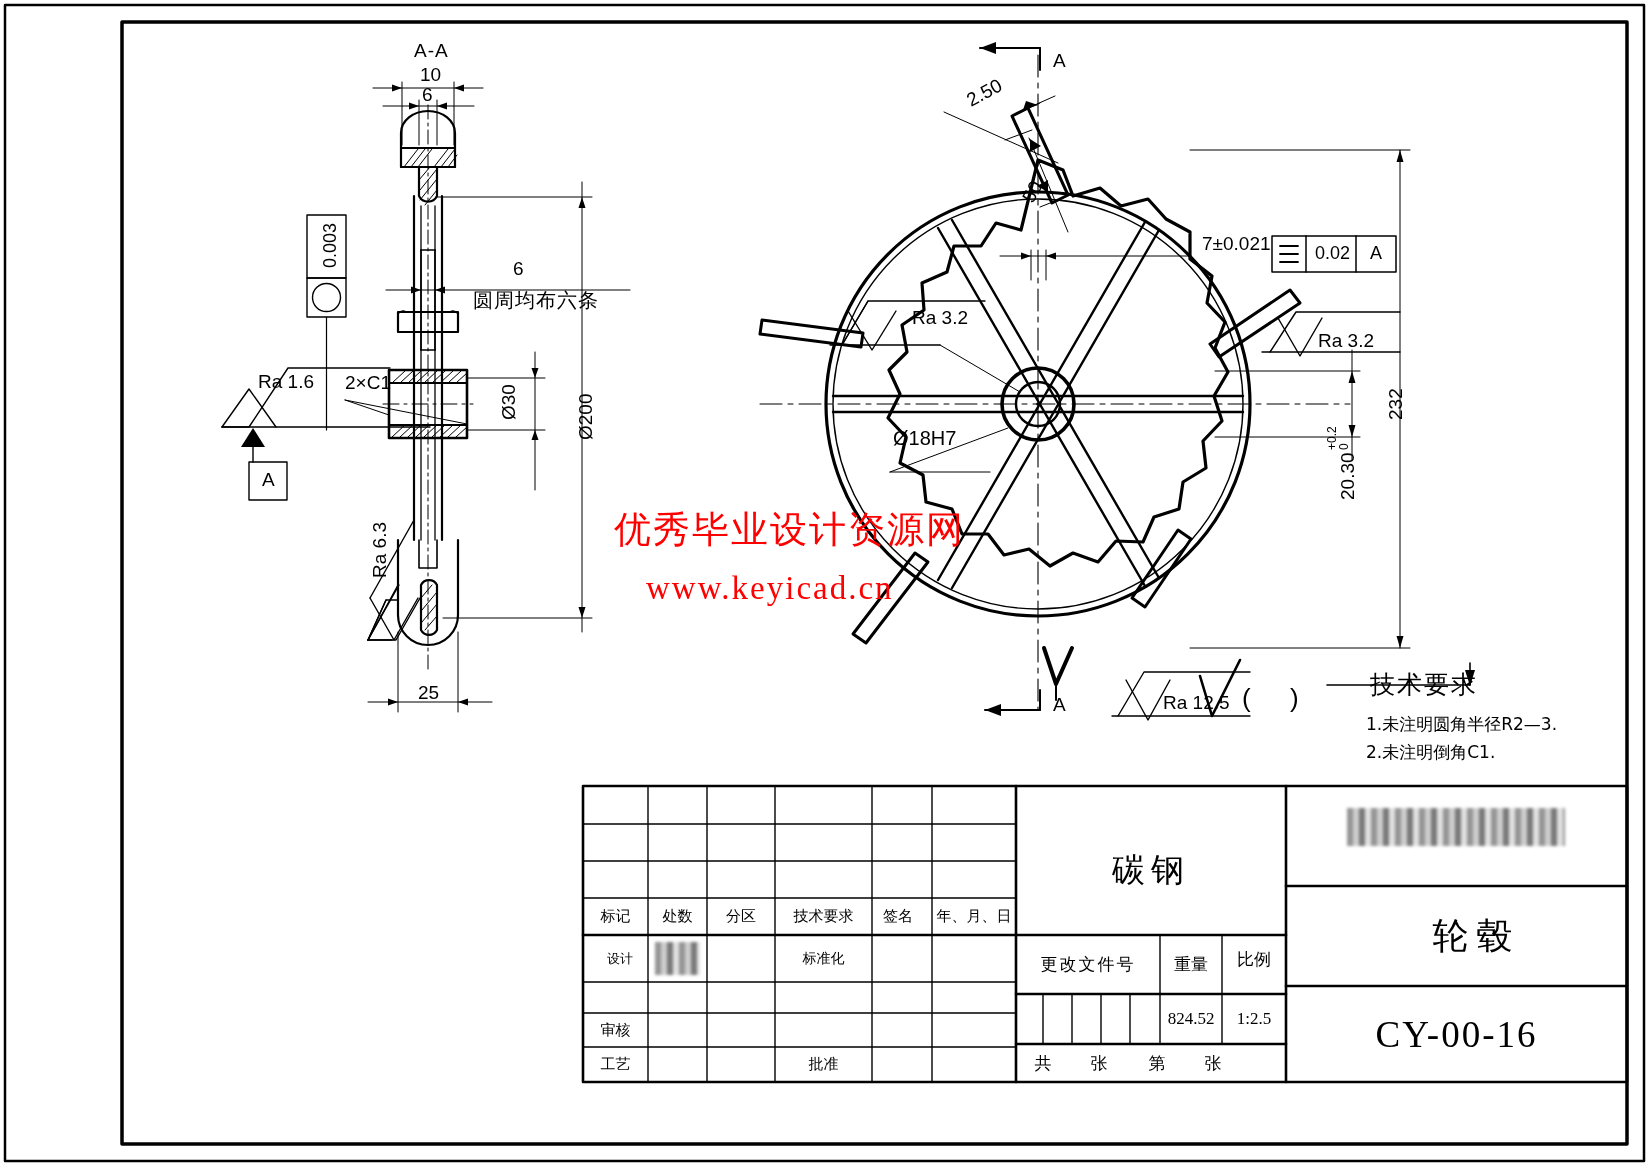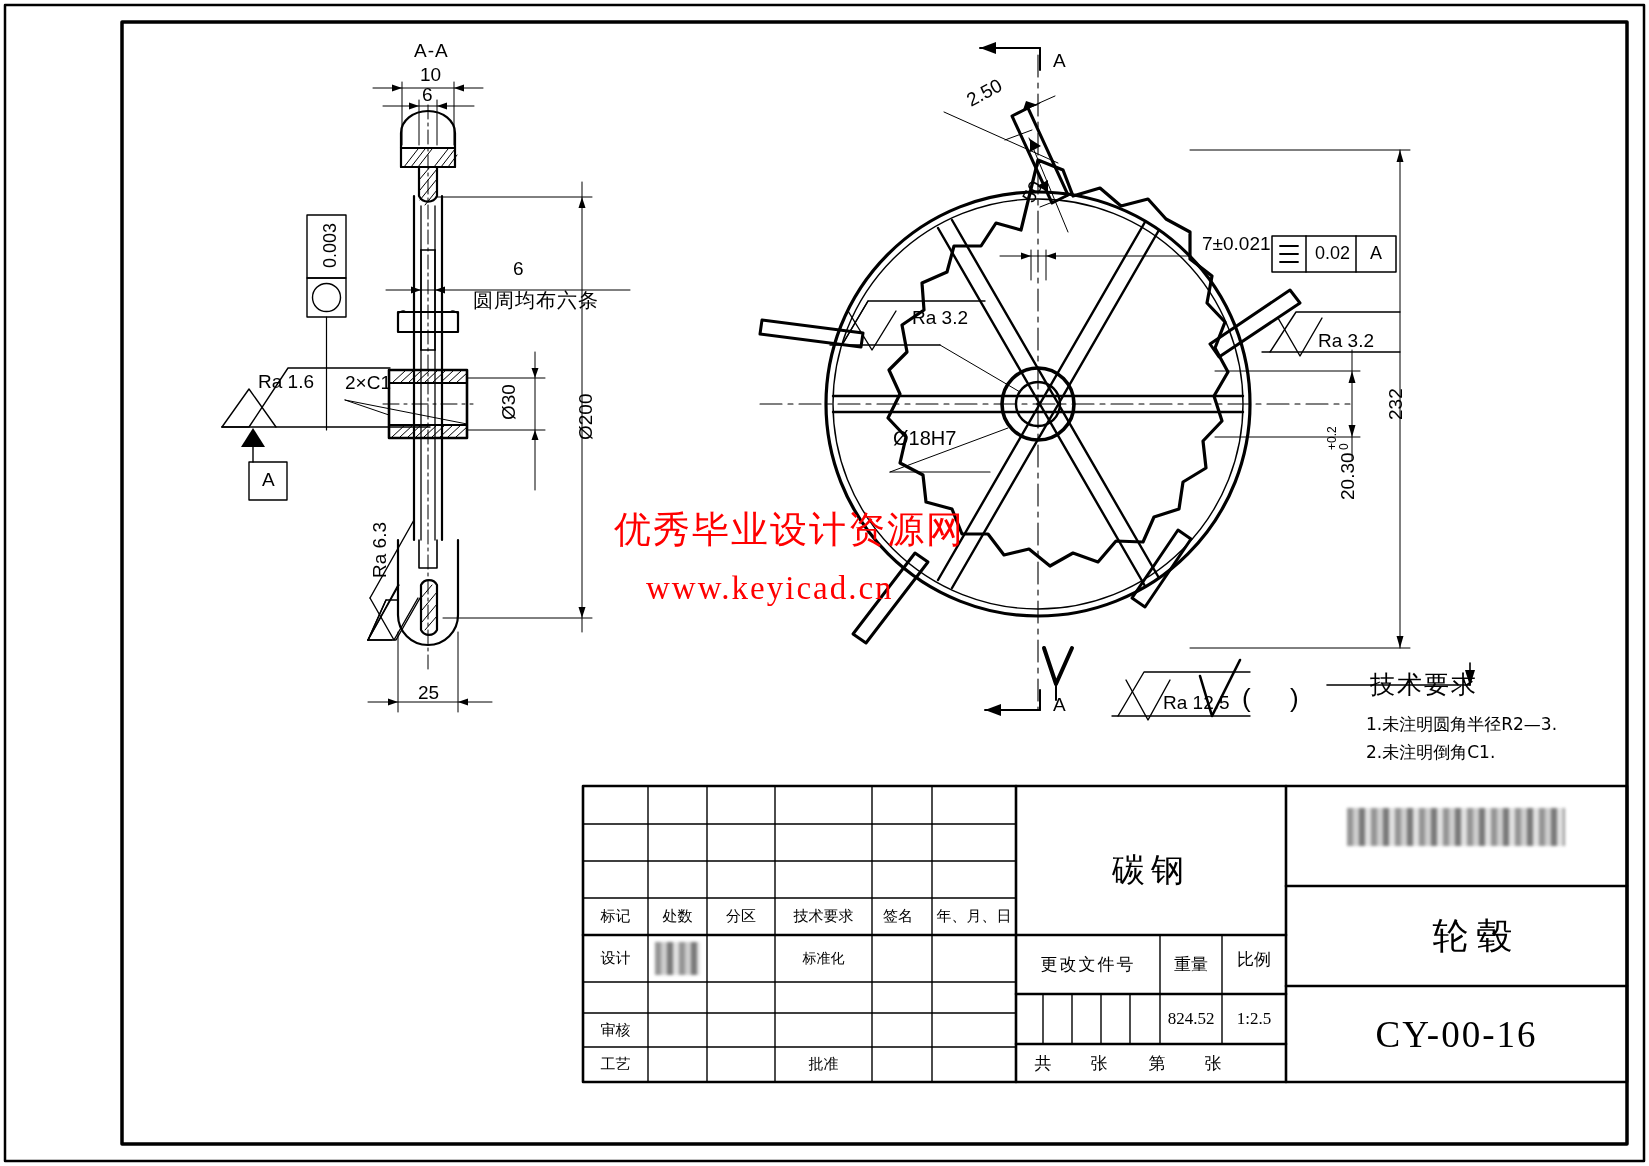--- a/index.html
+++ b/index.html
@@ -431,21 +431,21 @@
   <div class="lbl cn" style="left:1366px;top:713px;font-size:17px;">1.未注明圆角半径R2—3.</div>
   <div class="lbl cn" style="left:1366px;top:741px;font-size:17px;">2.未注明倒角C1.</div>
 
   <div class="tb-cell cn" style="left:583px;top:898px;width:65px;height:37px;font-size:15px;">标记</div>
   <div class="tb-cell cn" style="left:648px;top:898px;width:59px;height:37px;font-size:15px;">处数</div>
   <div class="tb-cell cn" style="left:707px;top:898px;width:68px;height:37px;font-size:15px;">分区</div>
   <div class="tb-cell cn" style="left:775px;top:898px;width:97px;height:37px;font-size:15px;">技术要求</div>
   <div class="tb-cell cn" style="left:872px;top:898px;width:52px;height:37px;font-size:15px;">签名</div>
   <div class="tb-cell cn" style="left:932px;top:898px;width:84px;height:37px;font-size:15px;">年、月、日</div>
 
-  <div class="tb-cell cn" style="left:583px;top:935px;width:65px;height:47px;font-size:15px;">设计</div>
+  <div class="tb-cell cn" style="left:583px;top:935px;width:74px;height:47px;font-size:13px;">设计</div>
   <div class="tb-cell cn" style="left:775px;top:935px;width:97px;height:47px;font-size:14px;">标准化</div>
   <div class="tb-cell cn" style="left:583px;top:1013px;width:65px;height:34px;font-size:15px;">审核</div>
   <div class="tb-cell cn" style="left:583px;top:1047px;width:65px;height:35px;font-size:15px;">工艺</div>
   <div class="tb-cell cn" style="left:775px;top:1047px;width:97px;height:35px;font-size:15px;">批准</div>
 
   <div class="redact" style="left:655px;top:942px;width:45px;height:33px;"></div>
 
   <div class="tb-cell cn" style="left:1016px;top:840px;width:270px;height:60px;font-size:33px;letter-spacing:6px;">碳钢</div>
 
   <div class="tb-cell cn" style="left:1016px;top:935px;width:144px;height:59px;font-size:17px;letter-spacing:2px;">更改文件号</div>

